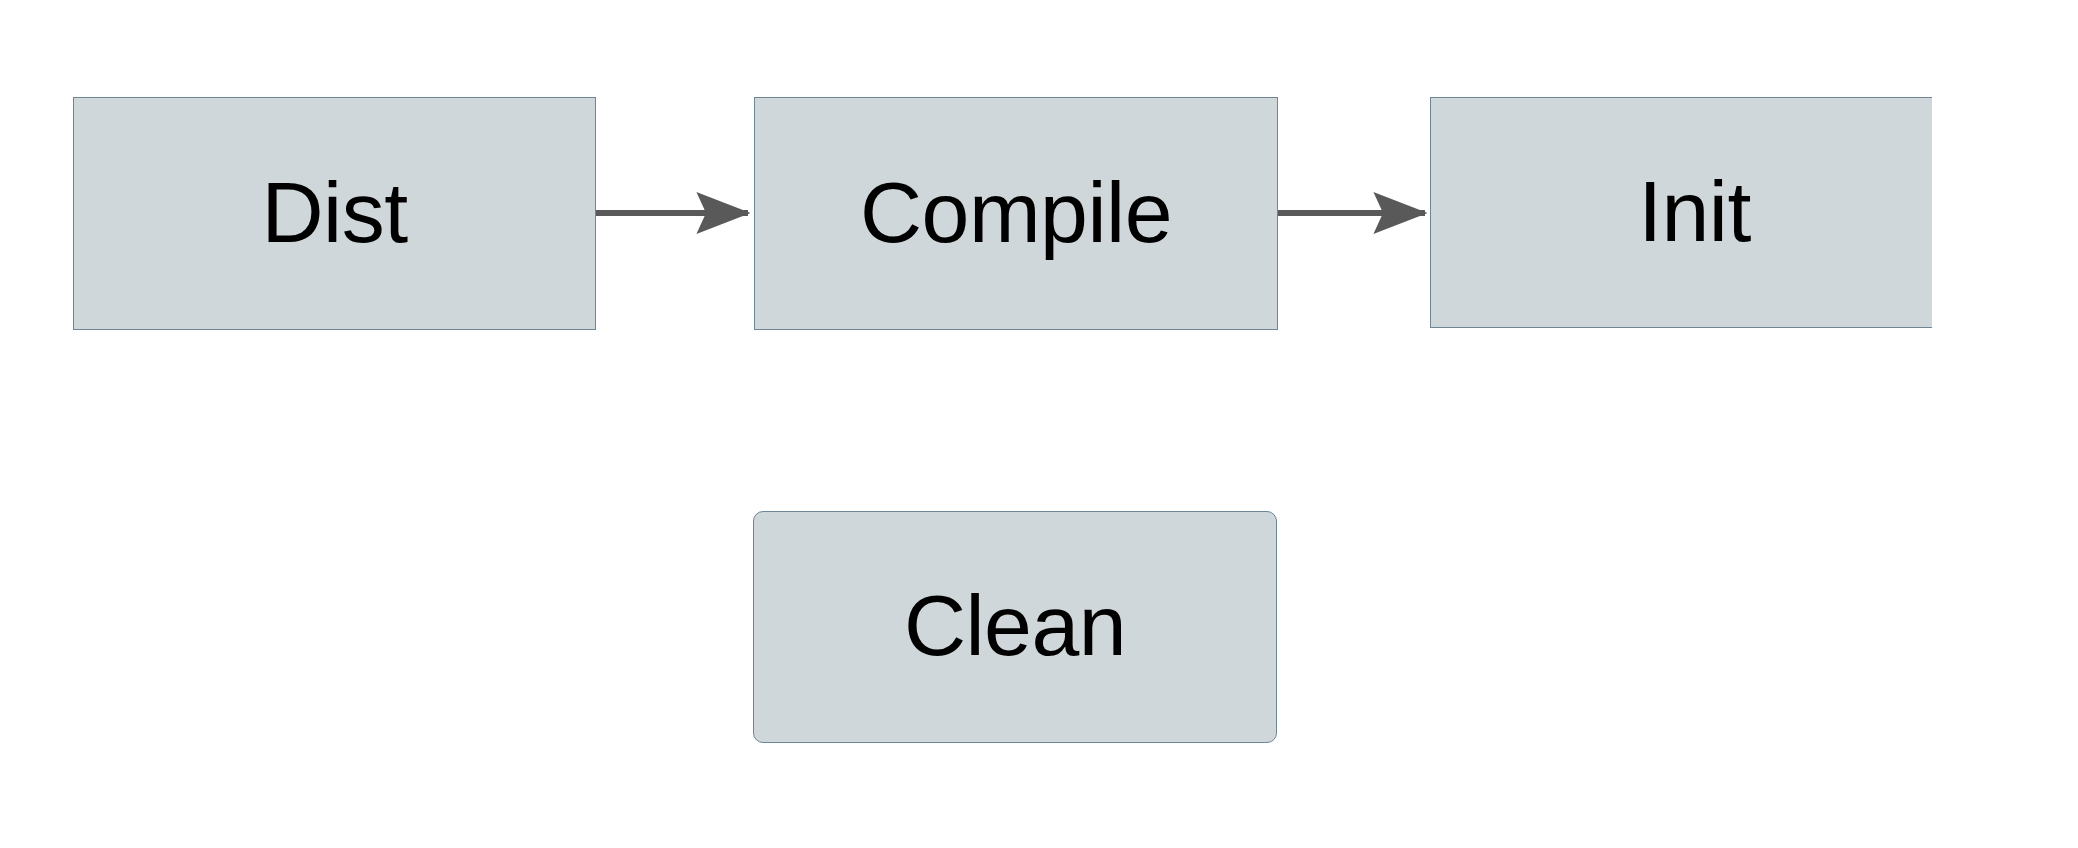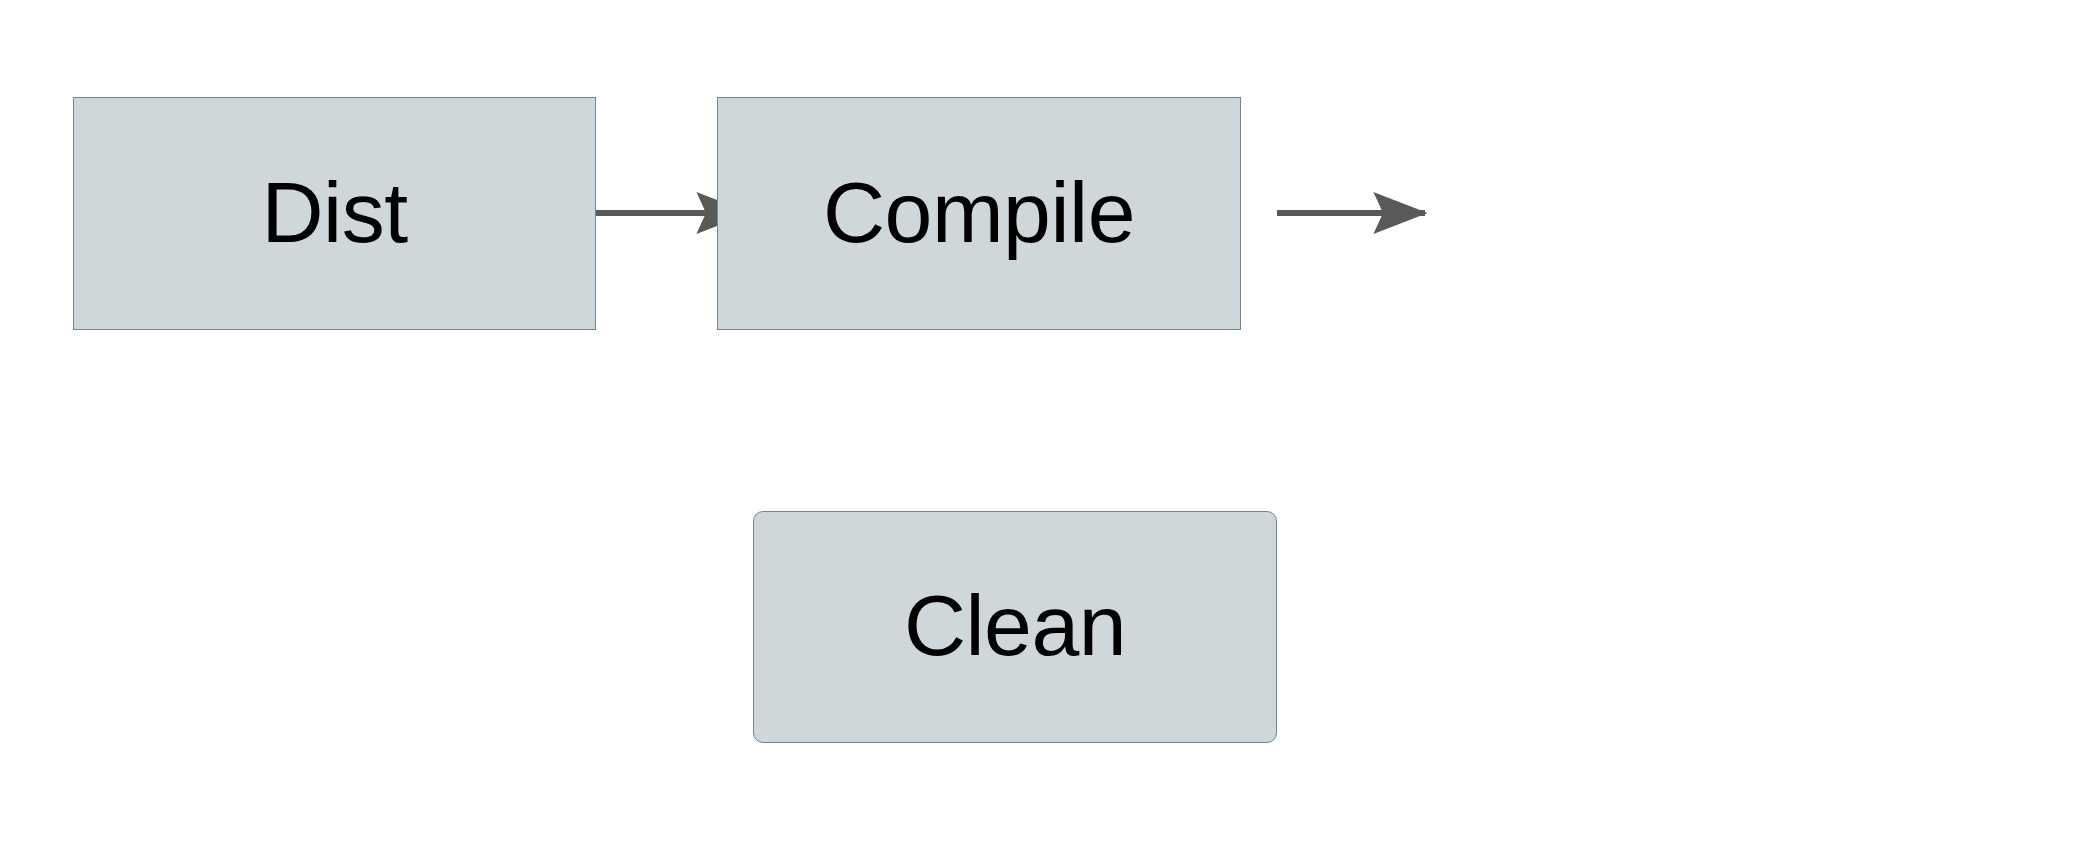--- a/index.html
+++ b/index.html
@@ -78,22 +78,25 @@
     </g>
   </svg>
 
   <div class="edge-hit" style="left:596px; top:189px; width:157px;"></div>
   <div class="edge-hit" style="left:1277px; top:189px; width:153px;"></div>
 
   <div class="node" style="left:73px; top:97px; width:523px; height:233px;">
     <span class="node-label">Dist</span>
   </div>
 
-  <div class="node" style="left:717px; top:97px; width:524px; height:233px;">
+  <div class="node" style="left:754px; top:97px; width:524px; height:233px;">
     <span class="node-label">Compile</span>
   </div>
 
+  <div class="node" style="left:1430px; top:97px; width:529px; height:231px;">
+    <span class="node-label">Init</span>
+  </div>
 
   <div class="node" style="left:753px; top:511px; width:524px; height:232px;border-radius:10px;">
     <span class="node-label">Clean</span>
   </div>
 
 </div>
 
 </body></html>

